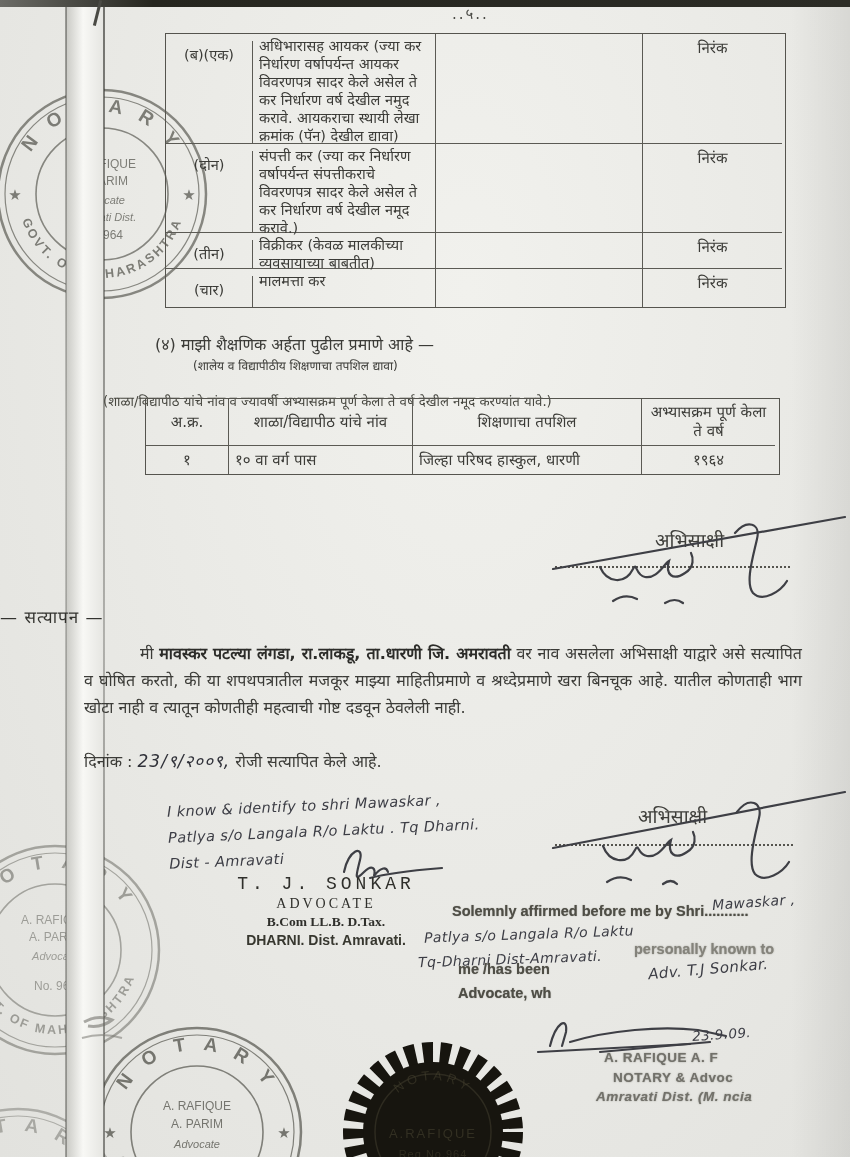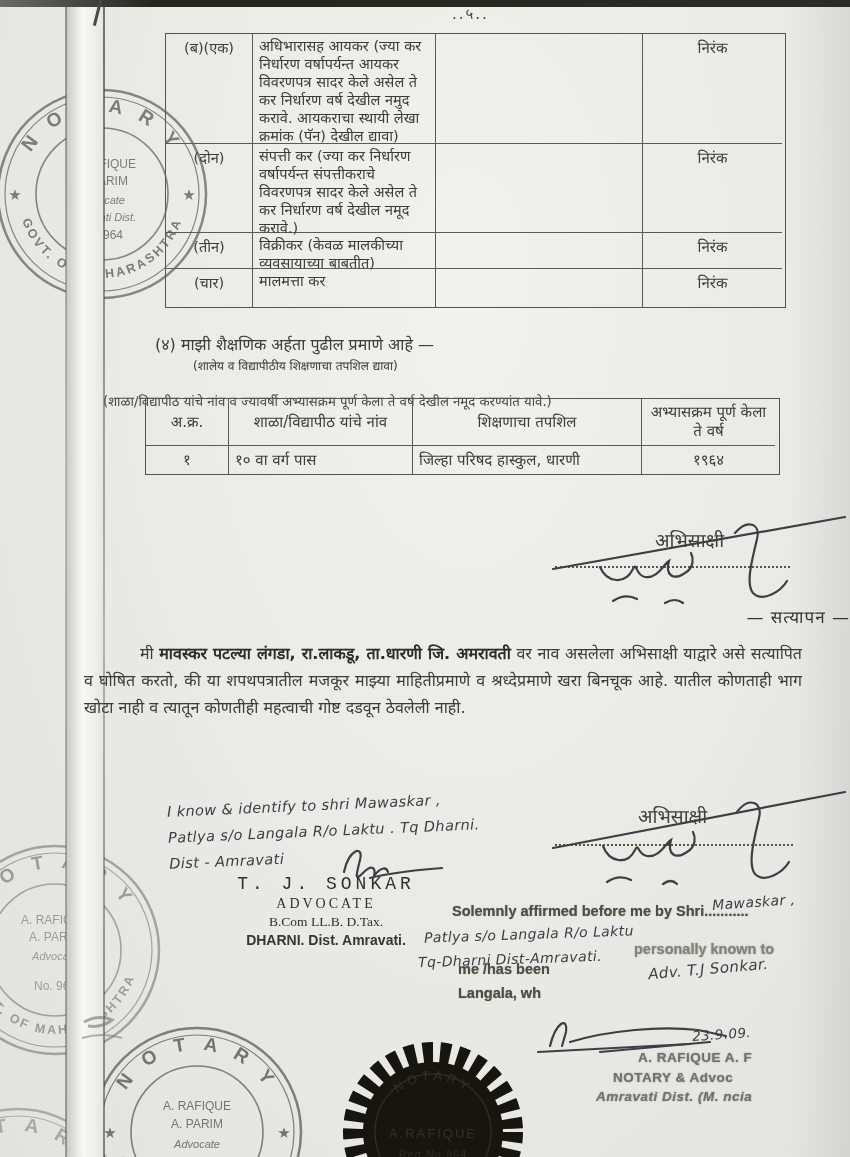--- a/index.html
+++ b/index.html
@@ -18,48 +18,48 @@
   .foldline{top:0;width:2px;height:1157px;}
   .f1{left:65px;background:linear-gradient(180deg,rgba(70,70,65,.5),rgba(70,70,65,.25) 40%,rgba(70,70,65,.45));}
   .f2{left:103px;background:linear-gradient(180deg,rgba(50,50,45,.65),rgba(50,50,45,.3) 55%,rgba(50,50,45,.55));}
   .foldnick{left:96px;top:0;width:3px;height:26px;background:#4a4a44;transform:rotate(14deg);}
   .pageno{left:452px;top:3px;font-size:15px;letter-spacing:2px;color:#4a4a45;}
   
   .grid{display:grid;border:1.6px solid #55544e;background:transparent;}
   .grid .td{border-right:1.4px solid #5b5a54;border-bottom:1.4px solid #5b5a54;padding:3px 6px;font-size:14.5px;line-height:18px;}
   .grid .td:nth-child(4n){border-right:none;}
   .grid .td.last-row{border-bottom:none;}
-  .td.c-sr{text-align:center;padding-top:5px;}
+  .td.c-sr{text-align:center;padding-top:5px;margin-top:7px;}
   .td.c-status{text-align:center;padding-top:5px;font-size:15px;}
   .t1{left:165px;top:33px;width:619px;grid-template-columns:87px 183px 207px 139px;grid-template-rows:110px 89px 36px 38px;}
   .t2{left:145px;top:398px;width:633px;grid-template-columns:83px 184px 229px 133px;grid-template-rows:47px 28px;}
   .t2 .td{display:flex;align-items:center;justify-content:center;text-align:center;font-size:15px;line-height:19px;}
   .t2 .td.cell-left{justify-content:flex-start;text-align:left;}
   
   .s4a{left:155px;top:333px;font-size:16px;}
   .s4b{left:193px;top:357px;font-size:12px;}
   .s4c{left:103px;top:381px;font-size:13.2px;color:#46463f;margin-top:11px;}
   
   .deplabel{font-size:19px;color:#3e3e3a;}
   .dotline{border-bottom:2.2px dotted #55544e;}
   .sigsvg path{fill:none;stroke:#3e3f45;stroke-width:2.2;stroke-linecap:round;}
   
-  .vhead{left:0;top:605px;width:850px;text-align:right;font-size:17px;letter-spacing:1px;color:#33332f;}
+  .vhead{left:0;top:605px;width:850px;text-align:left;font-size:17px;letter-spacing:1px;color:#33332f;}
   .vpara{left:84px;top:640px;width:718px;font-size:16px;line-height:27px;text-align:justify;text-indent:56px;}
   .vpara b{color:#2c2c29;}
   .dateline{left:84px;top:749px;font-size:16px;}
   .hwdate{font-size:17px;font-style:italic;color:#2f3038;letter-spacing:1px;}
   
   .hw{font-style:italic;color:#3c3d45;letter-spacing:.4px;}
   .idnote{left:168px;top:792px;transform:rotate(-2.5deg);font-size:14.5px;line-height:26px;}
   
   .advblock{left:195px;top:874px;width:262px;text-align:center;color:#2f2f2b;}
   .advname{font-family:Liberation Mono, monospace;font-size:18px;letter-spacing:4px;}
   .advtitle{font-family:"Liberation Serif",serif;font-size:14px;letter-spacing:3px;margin-top:2px;}
-  .advdeg{font-family:"Liberation Serif",serif;font-size:13.5px;margin-top:2px;}
+  .advdeg{font-family:"Liberation Serif",serif;font-size:13.5px;margin-top:2px;font-weight:bold;}
   .advaddr{font-family:"Liberation Sans",sans-serif;font-weight:bold;font-size:14px;margin-top:2px;color:#37372f;}
   
   .stampprint{font-family:"Liberation Sans",sans-serif;font-weight:bold;color:#4f4e46;text-shadow:0 0 1px rgba(79,78,70,.7);font-size:14.5px;}
   .faded{color:#84837b;text-shadow:0 0 1.5px rgba(132,131,123,.9);}
   
   .stamp{width:220px;height:220px;}
   .stamp svg{width:100%;height:100%;}
   .stamp circle{fill:none;stroke:#6e6e67;}
   .stamp text{fill:#62625b;font-family:"Liberation Sans",sans-serif;}
   .arcT{font-size:19px;font-weight:bold;letter-spacing:6px;}
@@ -198,20 +198,25 @@
   <svg class="abs sigsvg" style="left:545px;top:505px;" width="305" height="105" viewBox="0 0 305 105">
     <path d="M8,64 L300,12"></path>
     <path d="M55,62 C62,78 80,80 88,64 C92,56 90,70 100,72 C112,74 118,60 124,56 C120,70 128,76 140,68 C150,62 148,52 146,48"></path>
     <path d="M190,28 C202,14 216,18 212,34 C208,52 200,78 208,88 C218,98 236,86 242,76"></path>
     <path d="M68,96 q12,-8 24,-2"></path>
     <path d="M120,98 q10,-6 18,0"></path>
   </svg>
 
   <div class="abs vhead">— सत्यापन —</div>
   <p class="abs vpara" style="margin:0;"><span>मी </span><b>मावस्कर पटल्या लंगडा, रा.लाकडू,  ता.धारणी जि. अमरावती</b><span> वर नाव असलेला अभिसाक्षी याद्वारे असे सत्यापित व घोषित करतो, की या शपथपत्रातील मजकूर माझ्या माहितीप्रमाणे व श्रध्देप्रमाणे खरा बिनचूक आहे. यातील कोणताही भाग खोटा नाही व त्यातून कोणतीही महत्वाची गोष्ट दडवून ठेवलेली नाही.</span></p>
+  <div class="abs dateline">
+    <span>दिनांक :</span>
+    <span class="hwdate">23/९/२००९,</span>
+    <span>रोजी सत्यापित केले आहे.</span>
+  </div>
 
   <div class="abs hw idnote">
     <div>I know &amp; identify to shri Mawaskar ,</div>
     <div>Patlya s/o Langala R/o Laktu . Tq Dharni.</div>
     <div>Dist - Amravati</div>
   </div>
   <svg class="abs sigsvg" style="left:330px;top:838px;" width="120" height="48" viewBox="0 0 120 48">
     <path d="M14,34 C18,12 34,6 30,22 C26,38 24,44 34,34 C42,26 46,30 44,38 C50,30 56,28 58,34"></path>
     <path d="M40,40 C62,34 88,32 112,30"></path>
   </svg>
@@ -233,30 +238,30 @@
     <path d="M118,102 q8,-6 14,0"></path>
   </svg>
 
   <div class="abs stampprint" style="left:452px;top:903px;width:372px;">Solemnly affirmed  before me by Shri...........</div>
   <div class="abs hw" style="left:712px;top:894px;font-size:14px;transform:rotate(-4deg);">Mawaskar ,</div>
   <div class="abs hw" style="left:424px;top:926px;font-size:14px;transform:rotate(-2deg);">Patlya s/o Langala R/o Laktu</div>
   <div class="abs hw" style="left:418px;top:951px;font-size:14px;transform:rotate(-2deg);">Tq-Dharni  Dist-Amravati.</div>
   <div class="abs stampprint faded" style="left:634px;top:941px;">personally known to</div>
   <div class="abs stampprint" style="left:458px;top:961px;">me /has been</div>
   <div class="abs hw" style="left:648px;top:960px;font-size:15px;transform:rotate(-5deg);">Adv. T.J Sonkar.</div>
-  <div class="abs stampprint" style="left:458px;top:985px;">Langala, wh</div>
+  <div class="abs stampprint" style="left:458px;top:985px;">Advocate, wh</div>
 
   <svg class="abs sigsvg" style="left:530px;top:1008px;" width="240" height="55" viewBox="0 0 240 55">
     <path d="M20,38 C26,14 38,8 36,24 L32,38"></path>
     <path d="M40,34 C80,22 130,18 168,22 L196,28"></path>
     <path d="M8,44 L160,36"></path>
     <path d="M70,44 L180,34"></path>
   </svg>
   <div class="abs hw" style="left:692px;top:1026px;font-size:13.5px;transform:rotate(-4deg);">23.9.09.</div>
-  <div class="abs notstamp" style="left:638px;top:1050px;">A. RAFIQUE A. F</div>
+  <div class="abs notstamp" style="left:604px;top:1050px;">A. RAFIQUE A. F</div>
   <div class="abs notstamp" style="left:613px;top:1070px;">NOTARY &amp; Advoc</div>
   <div class="abs notstamp" style="left:596px;top:1089px;font-style:italic;">Amravati Dist. (M.     ncia</div>
 
   <svg class="abs sealsvg" style="left:333px;top:1032px;" width="200" height="200" viewBox="0 0 200 200">
     <defs>
         <path id="sealArc" d="M48,100 A52,52 0 0 1 152,100"></path>
       </defs>
     <circle cx="100" cy="100" r="78" fill="none" stroke="#17150f" stroke-width="24" stroke-dasharray="10 7"></circle>
     <circle cx="100" cy="100" r="70" fill="#17150f"></circle>
     <circle cx="100" cy="100" r="58" fill="none" stroke="#2e2b20" stroke-width="1.5"></circle>

